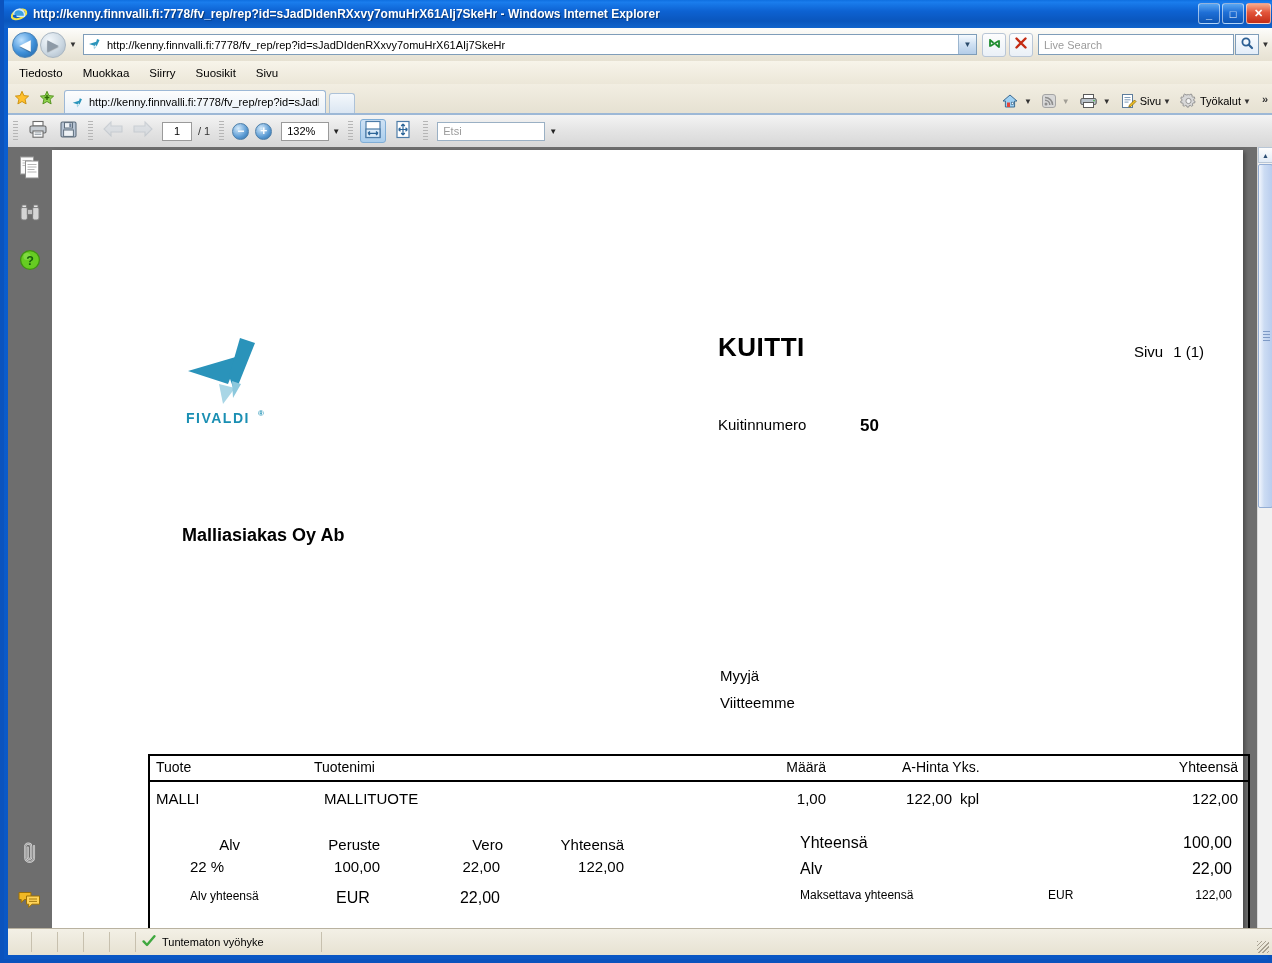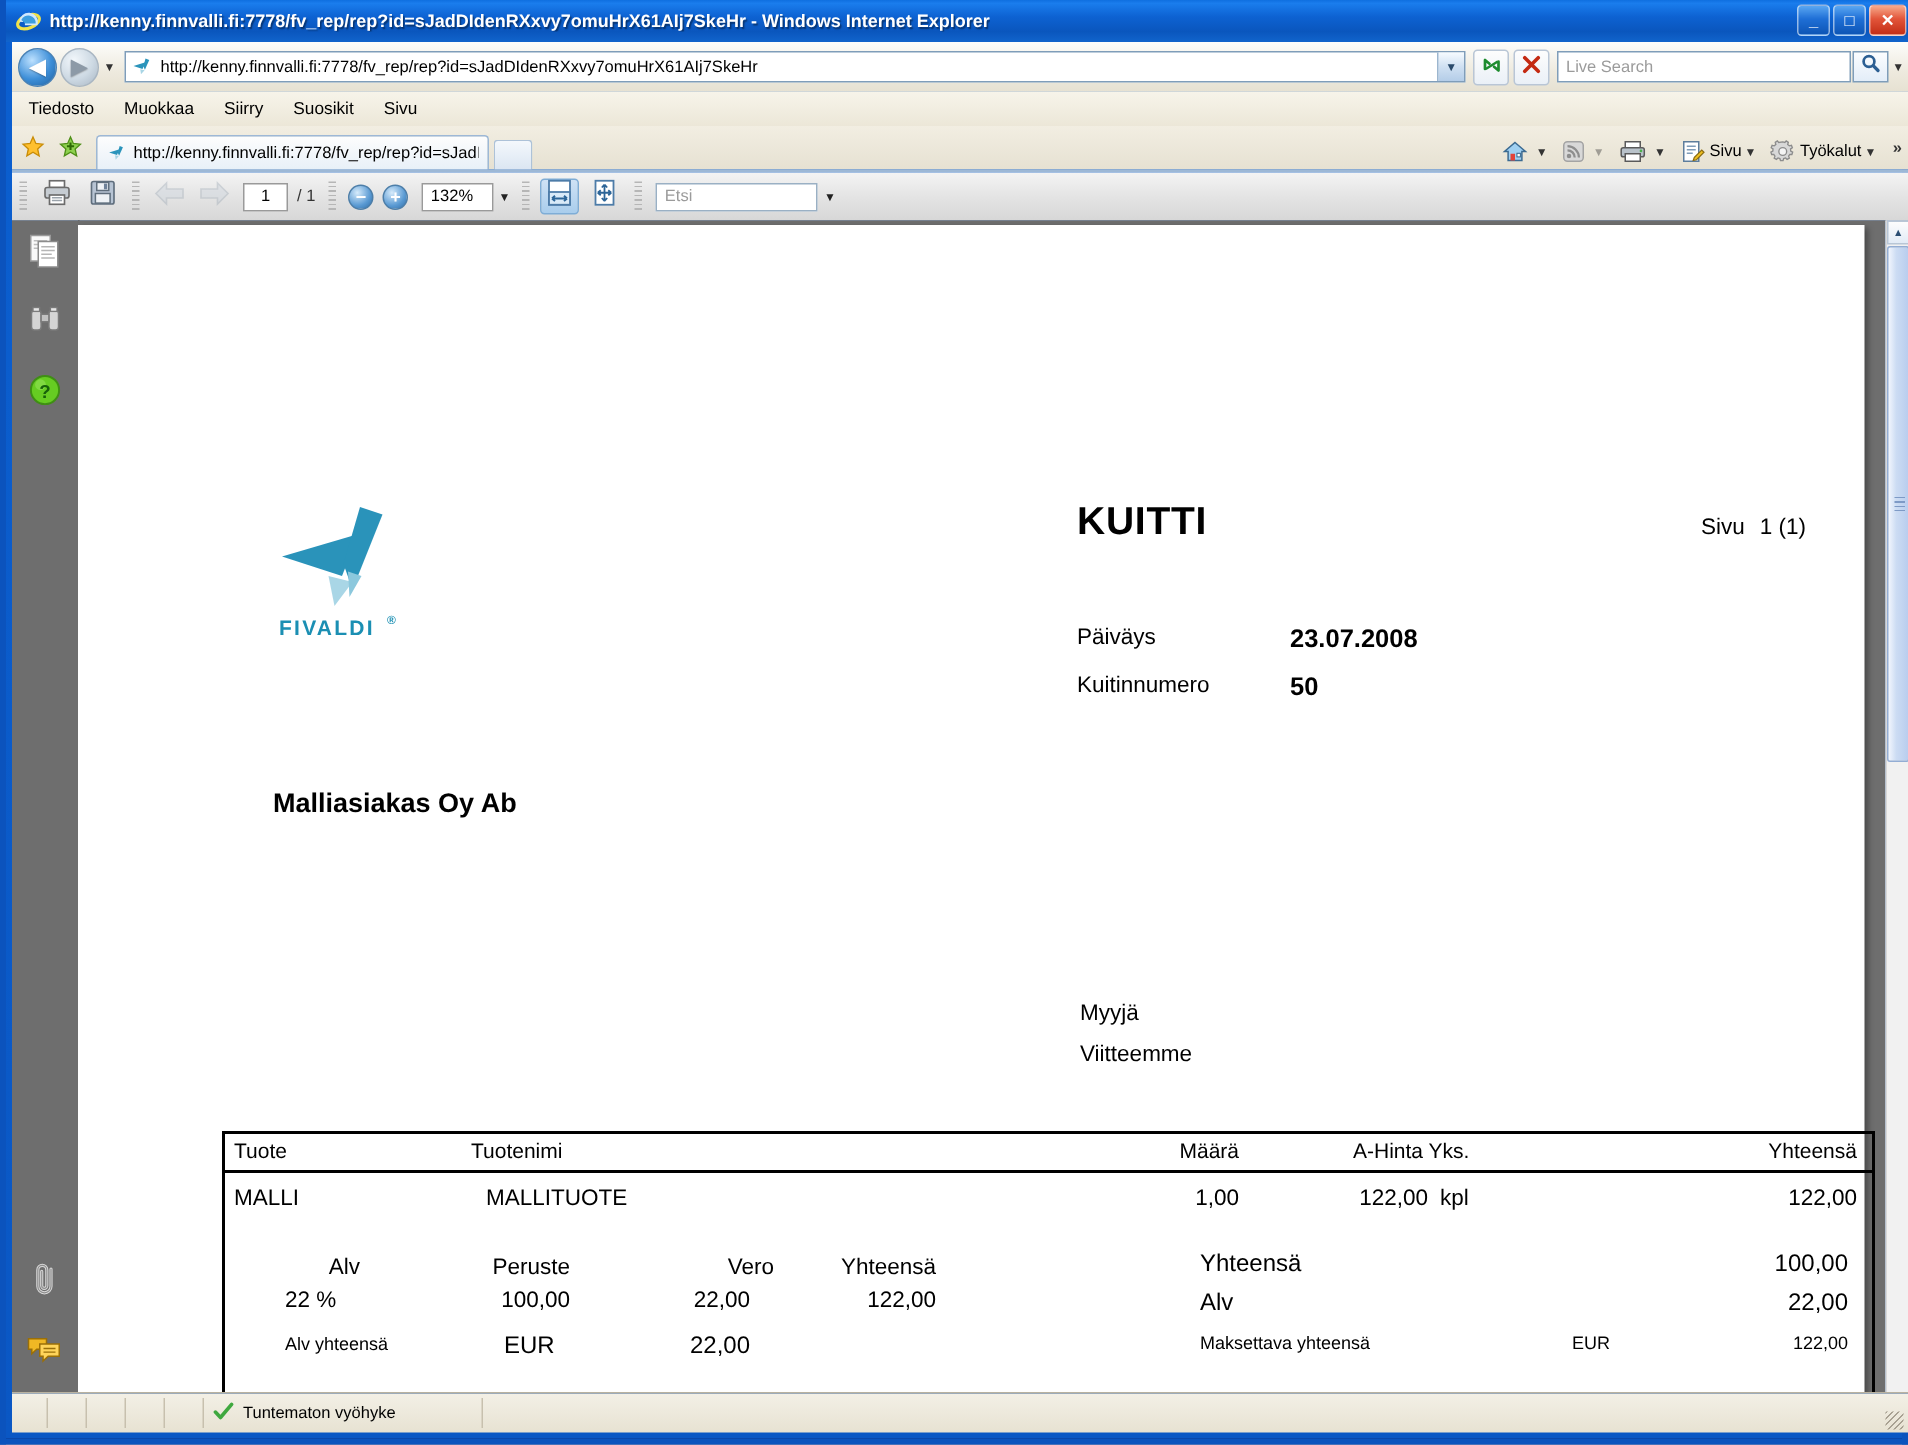--- a/index.html
+++ b/index.html
@@ -534,24 +534,20 @@
 
         <div id="custname">Malliasiakas Oy Ab</div>
 
         <div id="doctitle">KUITTI</div>
         <div id="pagelabel">
           <span>Sivu</span><span class="num b">1 (1)</span>
         </div>
 
         <div id="metablock">
           <div class="row">
-            <span class="k">Päiväys</span>
-            <span class="v" style="font-size:17px">23.07.2008</span>
-          </div>
-          <div class="row">
             <span class="k">Kuitinnumero</span>
             <span class="v" style="font-size:17px">50</span>
           </div>
         </div>
 
 
         <div id="refright">
           <div>
             <span>Myyjä</span>
           </div>
@@ -575,21 +571,21 @@
             <span class="c r" style="left:580px;width:96px">1,00</span>
             <span class="c r" style="left:700px;width:102px">122,00</span>
             <span class="c" style="left:810px">kpl</span>
             <span class="c r" style="left:890px;width:198px">122,00</span>
           </div>
 
           <div id="vat">
             <div class="row">
               <span class="c r" style="left:40px;width:50px">Alv</span>
               <span class="c r" style="left:170px;width:60px">Peruste</span>
-              <span class="c r" style="left:306px;width:60px">Vero</span>
+              <span class="c r" style="left:293px;width:60px">Vero</span>
               <span class="c r" style="left:390px;width:84px">Yhteensä</span>
             </div>
             <div class="row">
               <span class="c" style="left:40px">22 %</span>
               <span class="c r" style="left:170px;width:60px">100,00</span>
               <span class="c r" style="left:290px;width:60px">22,00</span>
               <span class="c r" style="left:390px;width:84px">122,00</span>
             </div>
             <div class="row" style="height:28px;margin-top:9px">
               <span class="c b" style="left:40px;font-size:12px">Alv yhteensä</span>

